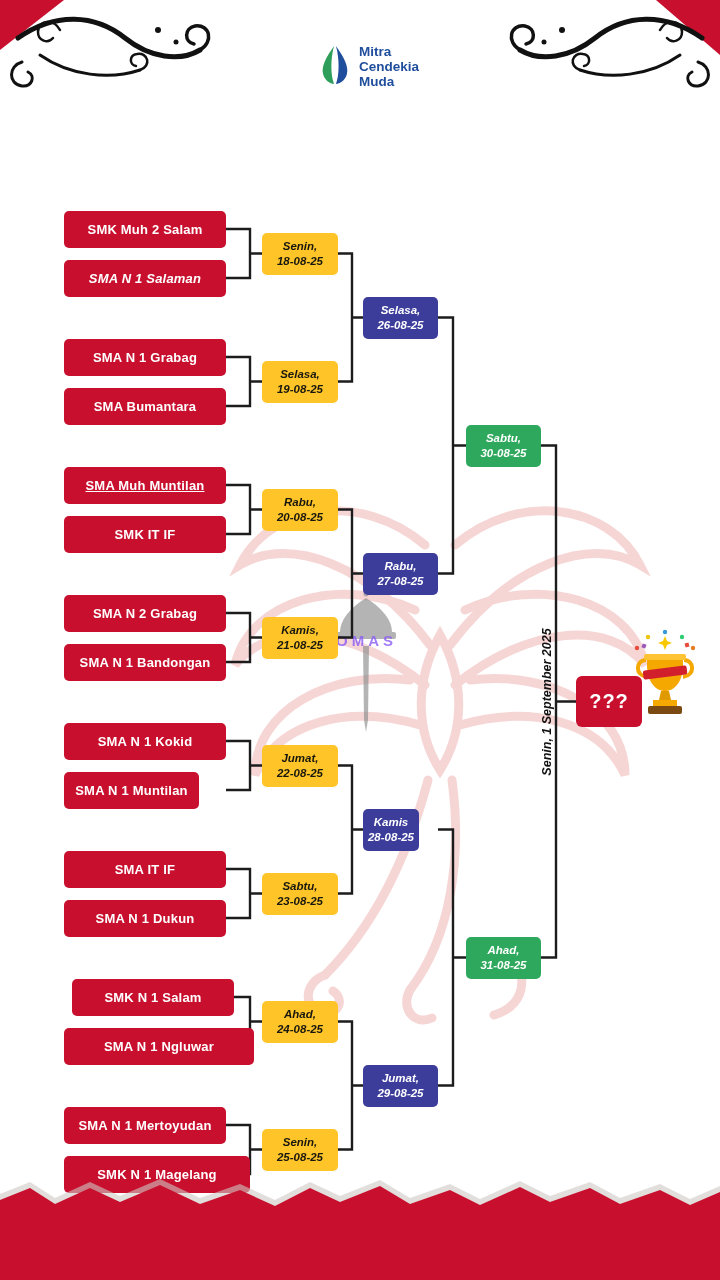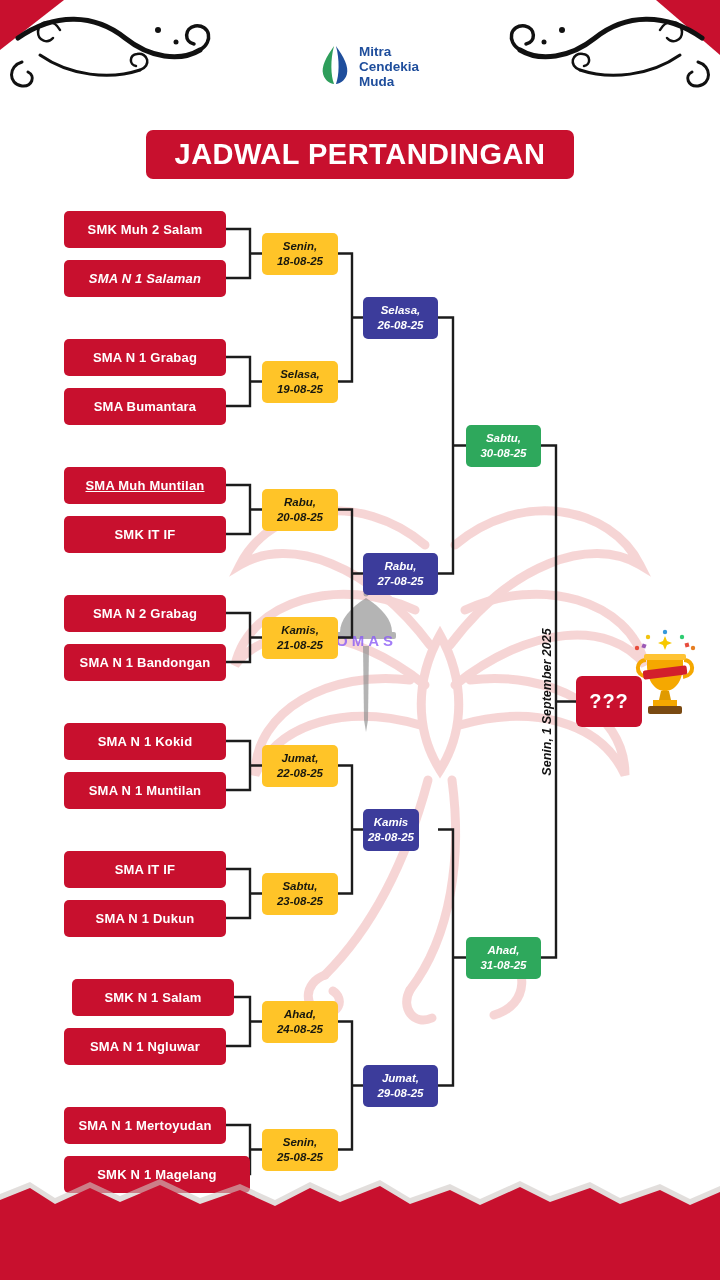--- a/index.html
+++ b/index.html
@@ -101,23 +101,20 @@
       <path d="M17 2 C9 13 3 24 5.5 32 C7.5 38.5 13 42 17 42 C13.5 34 13 16 17 2 Z" fill="#2E9E5B"></path>
       <path d="M19 2 C27 13 33 24 30.5 32 C28.5 38.5 23 42 19 42 C22.5 34 23 16 19 2 Z" fill="#1F4E9C"></path>
     </svg>
     <div class="logo-text">
       <span>Mitra</span>
       <span>Cendekia</span>
       <span>Muda</span>
     </div>
   </div>
 
-  <div class="title-banner">
-    <span>JADWAL PERTANDINGAN</span>
-  </div>
 
   <svg class="connectors" width="720" height="1280" viewBox="0 0 720 1280">
     <path id="connector-path" d="M226 229H250V278H226M250 253.5H262M226 357H250V406H226M250 381.5H262M226 485H250V534H226M250 509.5H262M226 613H250V662H226M250 637.5H262M226 741H250V790H226M250 765.5H262M226 869H250V918H226M250 893.5H262M226 997H250V1046H226M250 1021.5H262M226 1125H250V1174H226M250 1149.5H262M338 253.5H352V381.5H338M352 317.5H363M338 509.5H352V637.5H338M352 573.5H363M338 765.5H352V893.5H338M352 829.5H363M338 1021.5H352V1149.5H338M352 1085.5H363M438 317.5H453V573.5H438M453 445.5H466M438 829.5H453V1085.5H438M453 957.5H466M541 445.5H556V957.5H541M556 701.5H576"></path>
   </svg>
 
   <div id="bracket">
       <div class="box team" style="left: 64px; top: 210.5px; width: 162px; height: 37px;">
         <span>SMK Muh 2 Salam</span>
       </div>
       <div class="box team" style="left: 64px; top: 259.5px; width: 162px; height: 37px; font-style: italic;">
@@ -137,33 +134,33 @@
       </div>
       <div class="box team" style="left: 64px; top: 594.5px; width: 162px; height: 37px;">
         <span>SMA N 2 Grabag</span>
       </div>
       <div class="box team" style="left: 64px; top: 643.5px; width: 162px; height: 37px;">
         <span>SMA N 1 Bandongan</span>
       </div>
       <div class="box team" style="left: 64px; top: 722.5px; width: 162px; height: 37px;">
         <span>SMA N 1 Kokid</span>
       </div>
-      <div class="box team" style="left: 64px; top: 771.5px; width: 162px; height: 37px;">
+      <div class="box team" style="left: 64px; top: 771.5px; width: 135px; height: 37px;">
         <span>SMA N 1 Muntilan</span>
       </div>
       <div class="box team" style="left: 64px; top: 850.5px; width: 162px; height: 37px;">
         <span>SMA IT IF</span>
       </div>
       <div class="box team" style="left: 64px; top: 899.5px; width: 162px; height: 37px;">
         <span>SMA N 1 Dukun</span>
       </div>
       <div class="box team" style="left: 72px; top: 978.5px; width: 162px; height: 37px;">
         <span>SMK N 1 Salam</span>
       </div>
-      <div class="box team" style="left: 64px; top: 1027.5px; width: 162px; height: 37px;">
+      <div class="box team" style="left: 64px; top: 1027.5px; width: 190px; height: 37px;">
         <span>SMA N 1 Ngluwar</span>
       </div>
       <div class="box team" style="left: 64px; top: 1106.5px; width: 162px; height: 37px;">
         <span>SMA N 1 Mertoyudan</span>
       </div>
       <div class="box team" style="left: 64px; top: 1155.5px; width: 186px; height: 37px;">
         <span>SMK N 1 Magelang</span>
       </div>
       <div class="box date yellow" style="left: 262px; top: 232.5px; width: 76px; height: 42px;">
         <span>Senin,</span>

